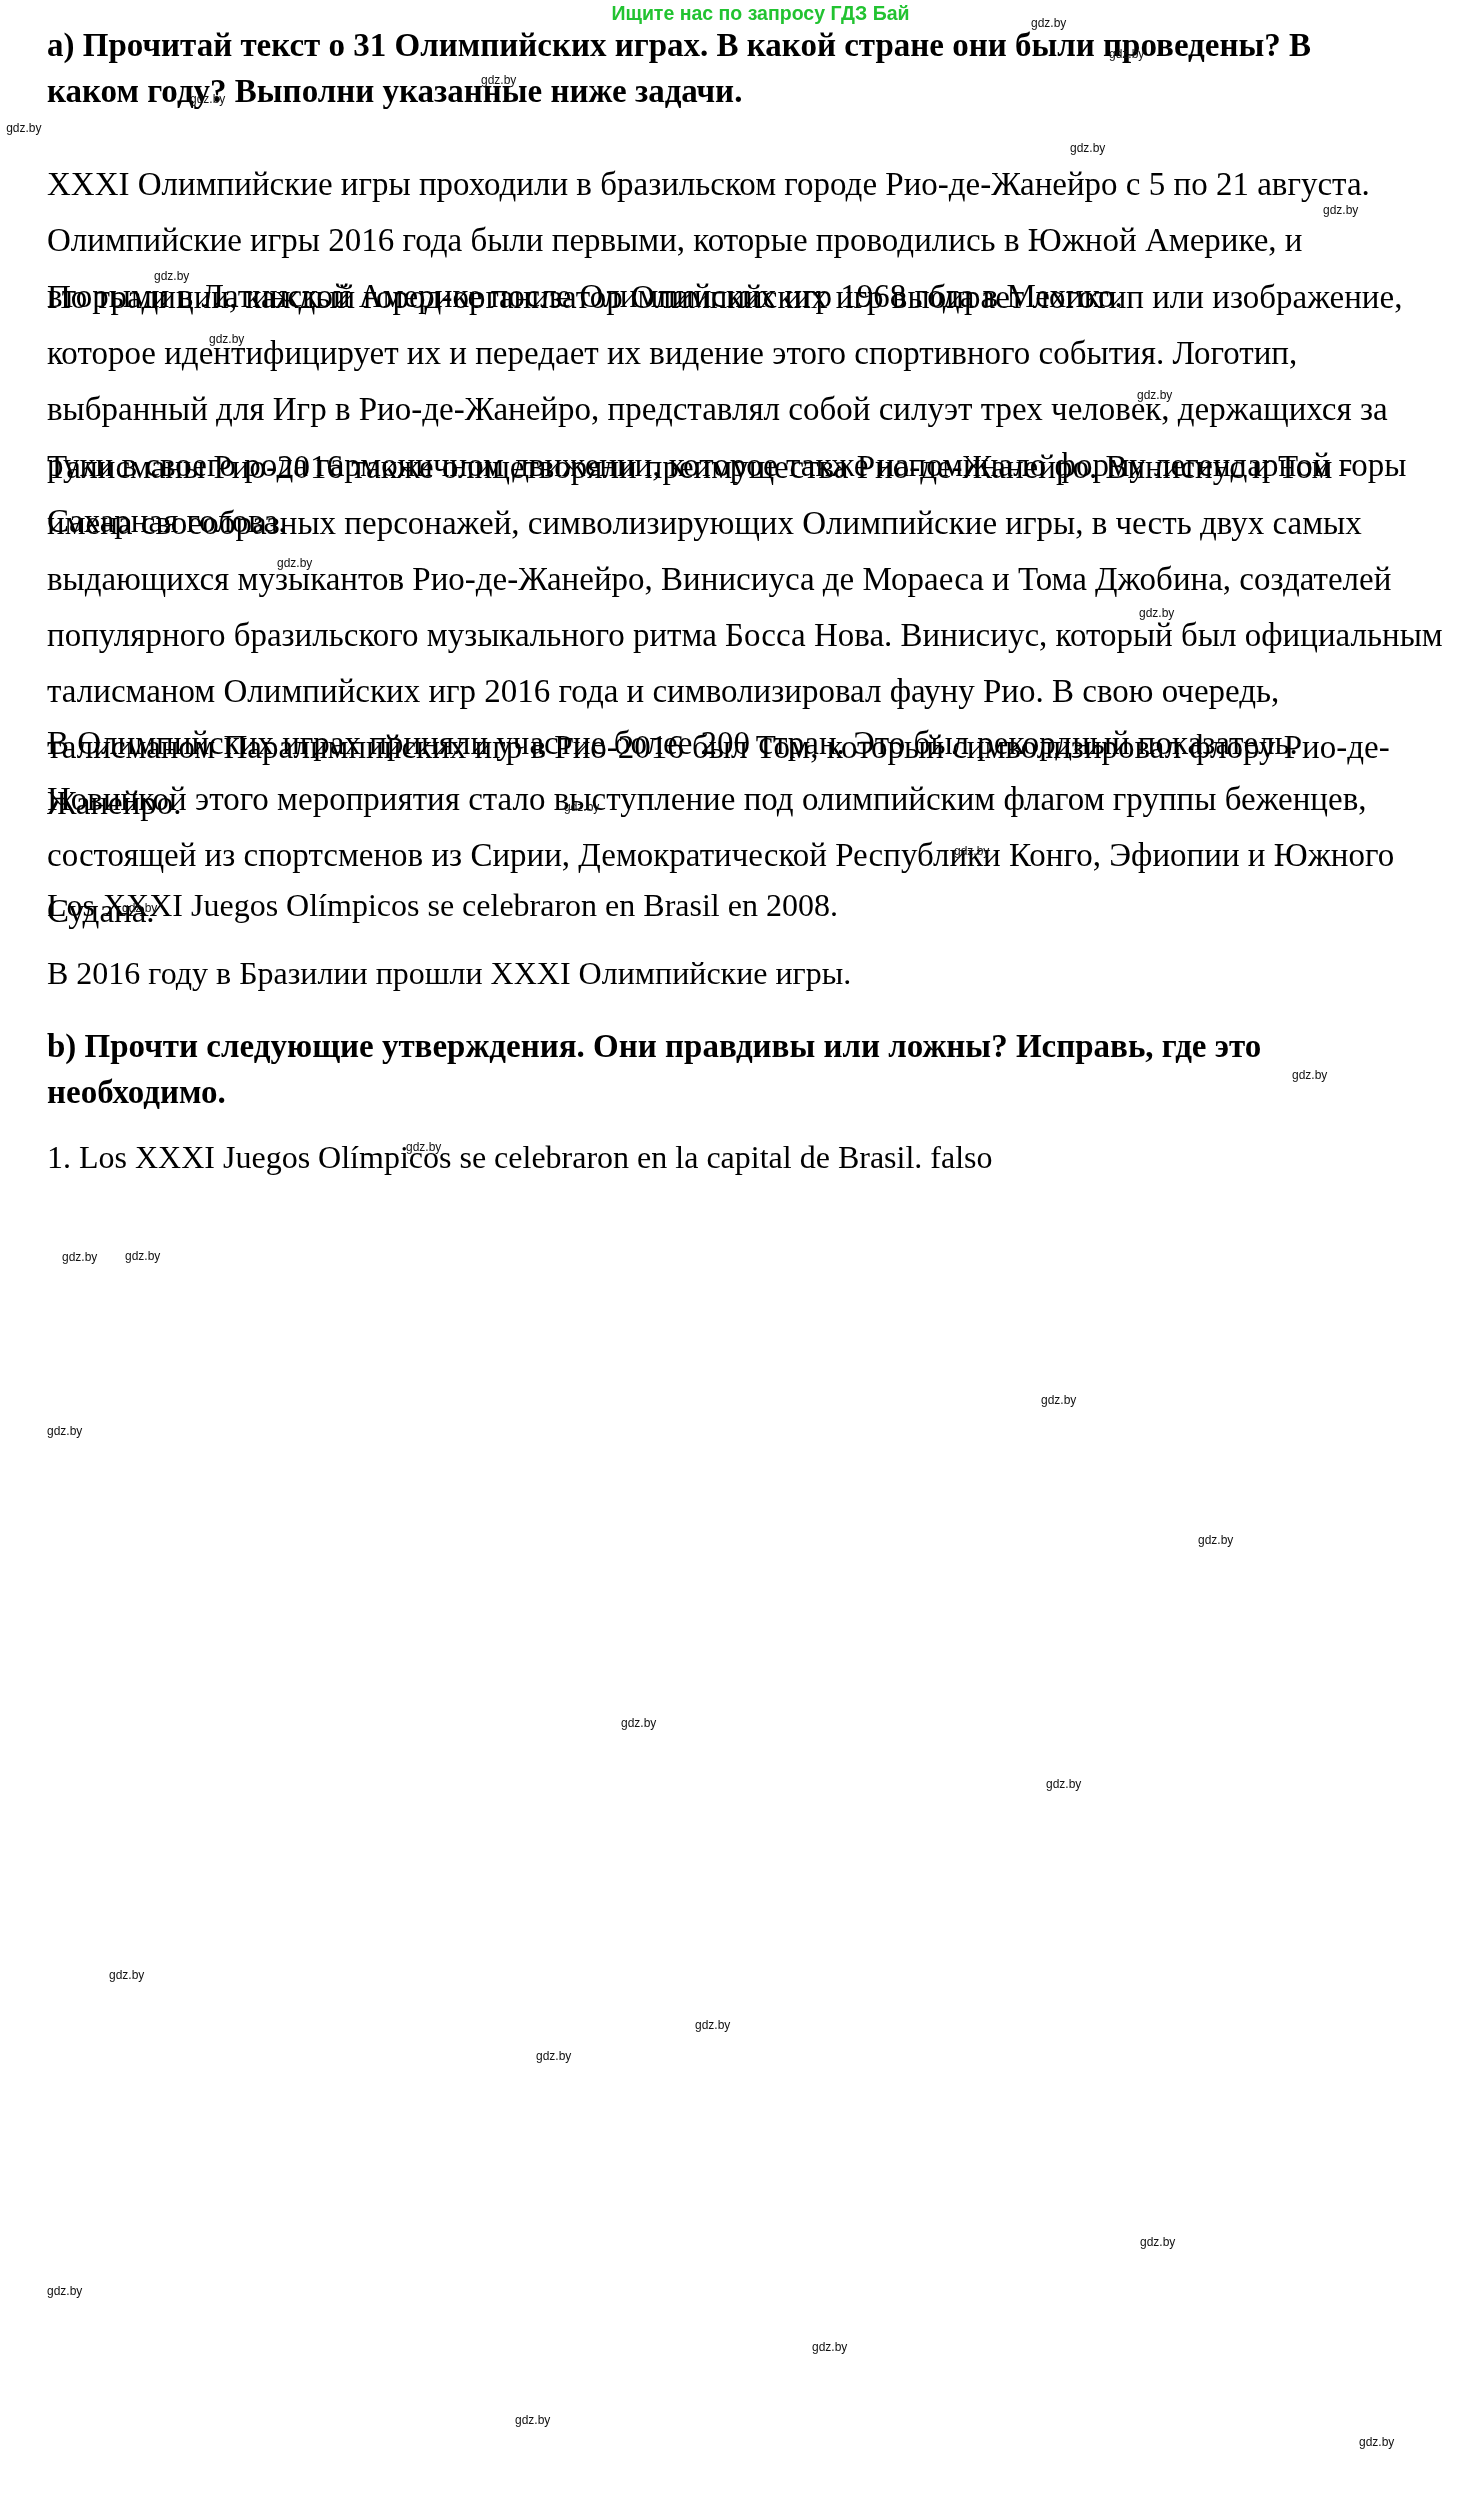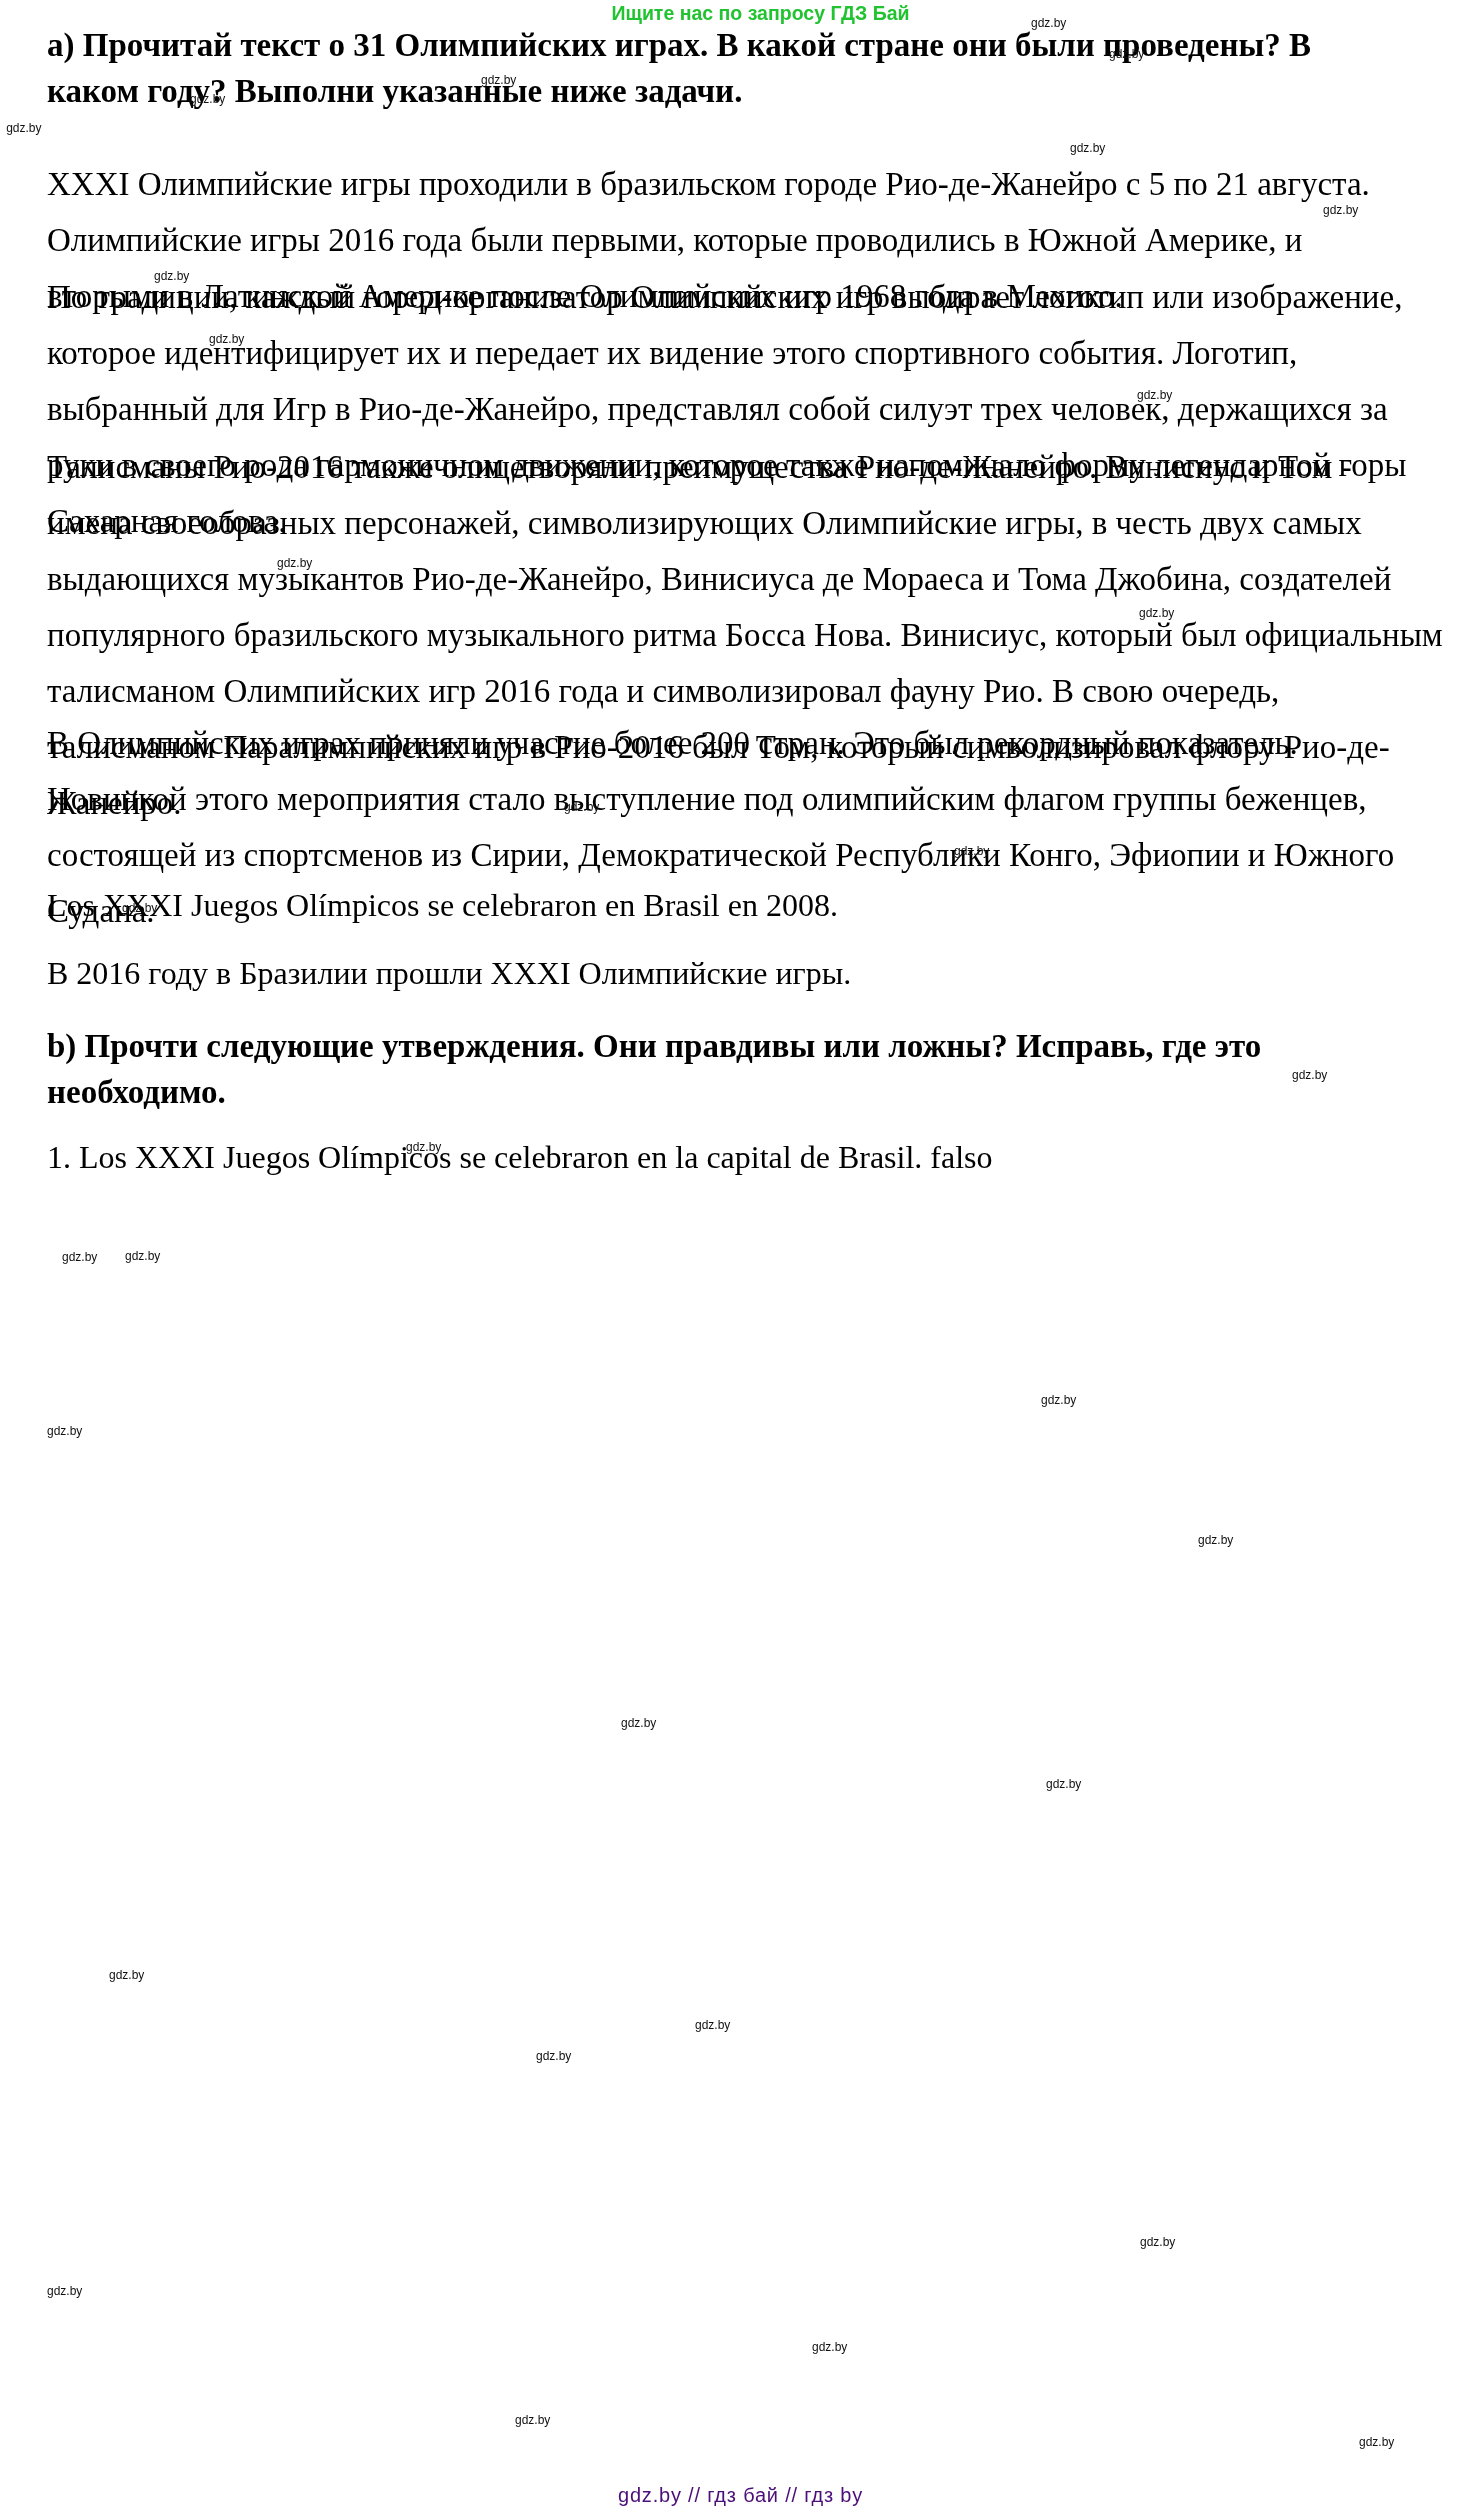--- a/index.html
+++ b/index.html
@@ -178,18 +178,15 @@
       <span class="wm" style="left: 109px; top: 1968px; color: rgb(17, 17, 17);">gdz.by</span>
       <span class="wm" style="left: 695px; top: 2018px; color: rgb(17, 17, 17);">gdz.by</span>
       <span class="wm" style="left: 536px; top: 2049px; color: rgb(17, 17, 17);">gdz.by</span>
       <span class="wm" style="left: 1140px; top: 2235px; color: rgb(17, 17, 17);">gdz.by</span>
       <span class="wm" style="left: 47px; top: 2284px; color: rgb(17, 17, 17);">gdz.by</span>
       <span class="wm" style="left: 812px; top: 2340px; color: rgb(17, 17, 17);">gdz.by</span>
       <span class="wm" style="left: 515px; top: 2413px; color: rgb(17, 17, 17);">gdz.by</span>
       <span class="wm" style="left: 1359px; top: 2435px; color: rgb(17, 17, 17);">gdz.by</span>
     </div>
 
-  <div class="footer">
-    <span class="footer-text" style="color: rgb(75, 15, 122);">gdz.by  //  гдз бай  //  гдз by</span>
-  </div>
 
 </div>
 
 
 </body></html>

